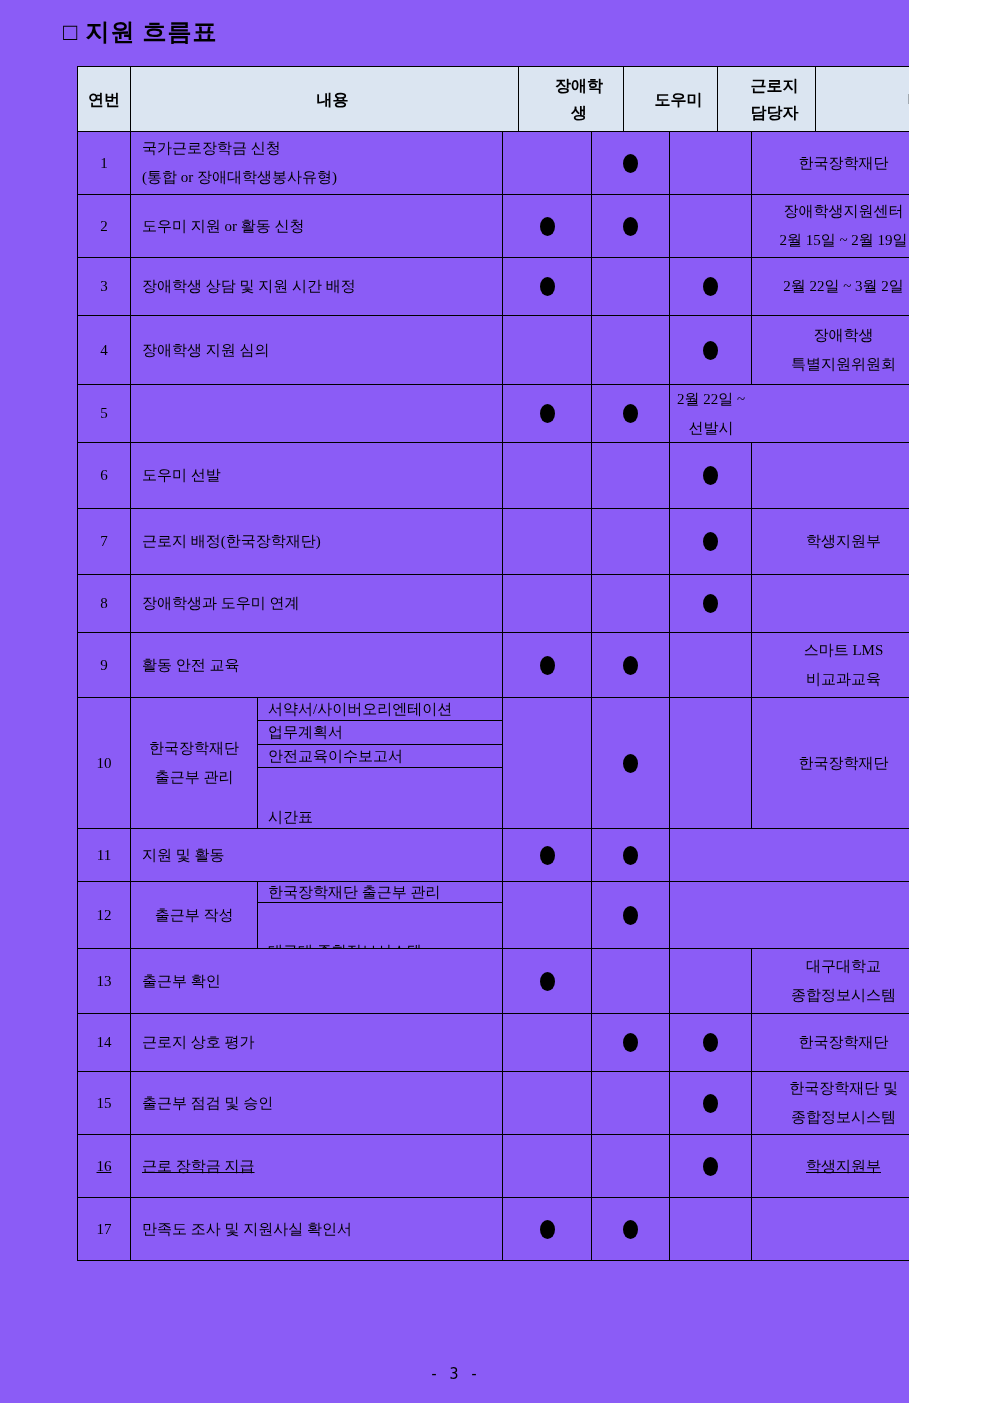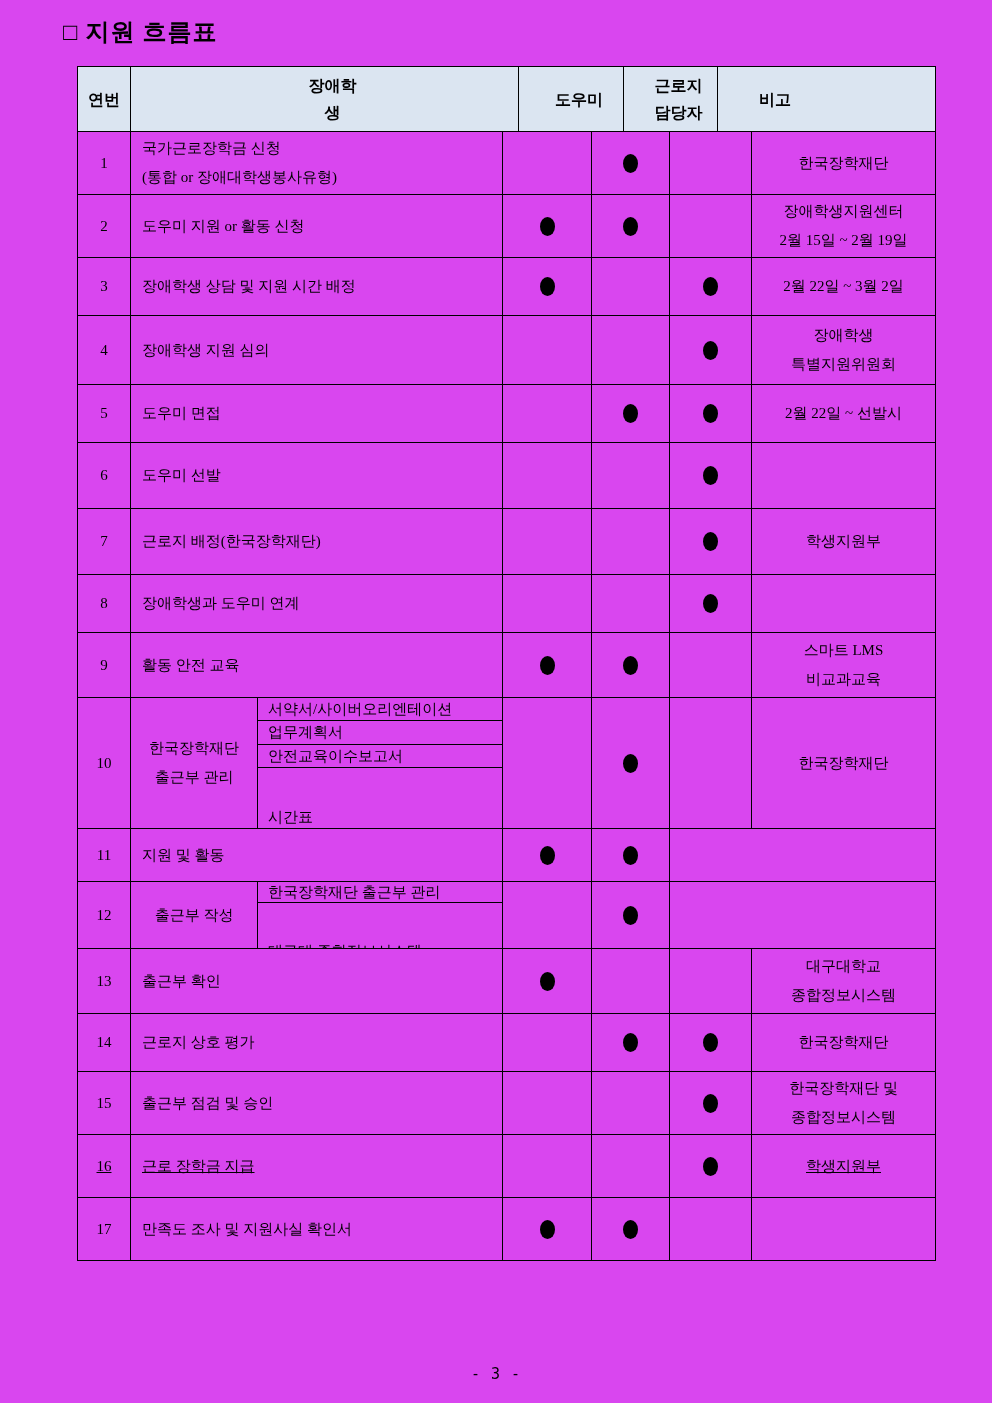--- a/index.html
+++ b/index.html
@@ -1,21 +1,21 @@
 <!DOCTYPE html>
 <html><head>
 <meta charset="utf-8">
 <style>
   html,body { margin:0; padding:0; background:#ffffff; }
   body {
     width:992px; height:1403px;
     font-family:"Liberation Serif","DejaVu Serif",serif;
     color:#000;
   }
-  .page { position:relative; width:992px; height:1403px; overflow:hidden; background:#d946ef; }
+  .page { position:relative; width:909px; height:1403px; overflow:hidden; background:#8b5cf6; }
 
   .doc-title {
     position:absolute; left:63px; top:16px;
     font-size:24px; font-weight:bold; letter-spacing:1px;
   }
 
   .flow-table {
     position:absolute; left:77px; top:66px; width:857px;
     border:1px solid #000;
     box-sizing:content-box;
@@ -71,20 +71,23 @@
 </head>
 <body>
 
 <div class="page">
   <div class="doc-title">□ 지원 흐름표</div>
   <div class="flow-table" id="flow-table">
       <div class="t-row header" style="height: 64px;">
         <div class="cell">
           <div class="text-line">연번</div>
         </div>
+        <div class="cell content-cell">
+          <div class="text-line">내용</div>
+        </div>
         <div class="cell">
           <div class="text-line">장애학</div>
           <div class="text-line">생</div>
         </div>
         <div class="cell">
           <div class="text-line">도우미</div>
         </div>
         <div class="cell">
           <div class="text-line">근로지</div>
           <div class="text-line">담당자</div>
@@ -160,23 +163,20 @@
           <span class="dot"></span>
         </div>
         <div class="cell">
           <div class="text-line">장애학생</div>
           <div class="text-line">특별지원위원회</div>
         </div>
       </div>
       <div class="t-row" style="height: 57px;">
         <div class="cell">
           <div class="text-line">5</div>
-        </div>
-        <div class="cell content-cell">
-          <div class="text-line">도우미 면접</div>
         </div>
         <div class="cell"></div>
         <div class="cell">
           <span class="dot"></span>
         </div>
         <div class="cell">
           <span class="dot"></span>
         </div>
         <div class="cell">
           <div class="text-line">2월 22일 ~ 선발시</div>

